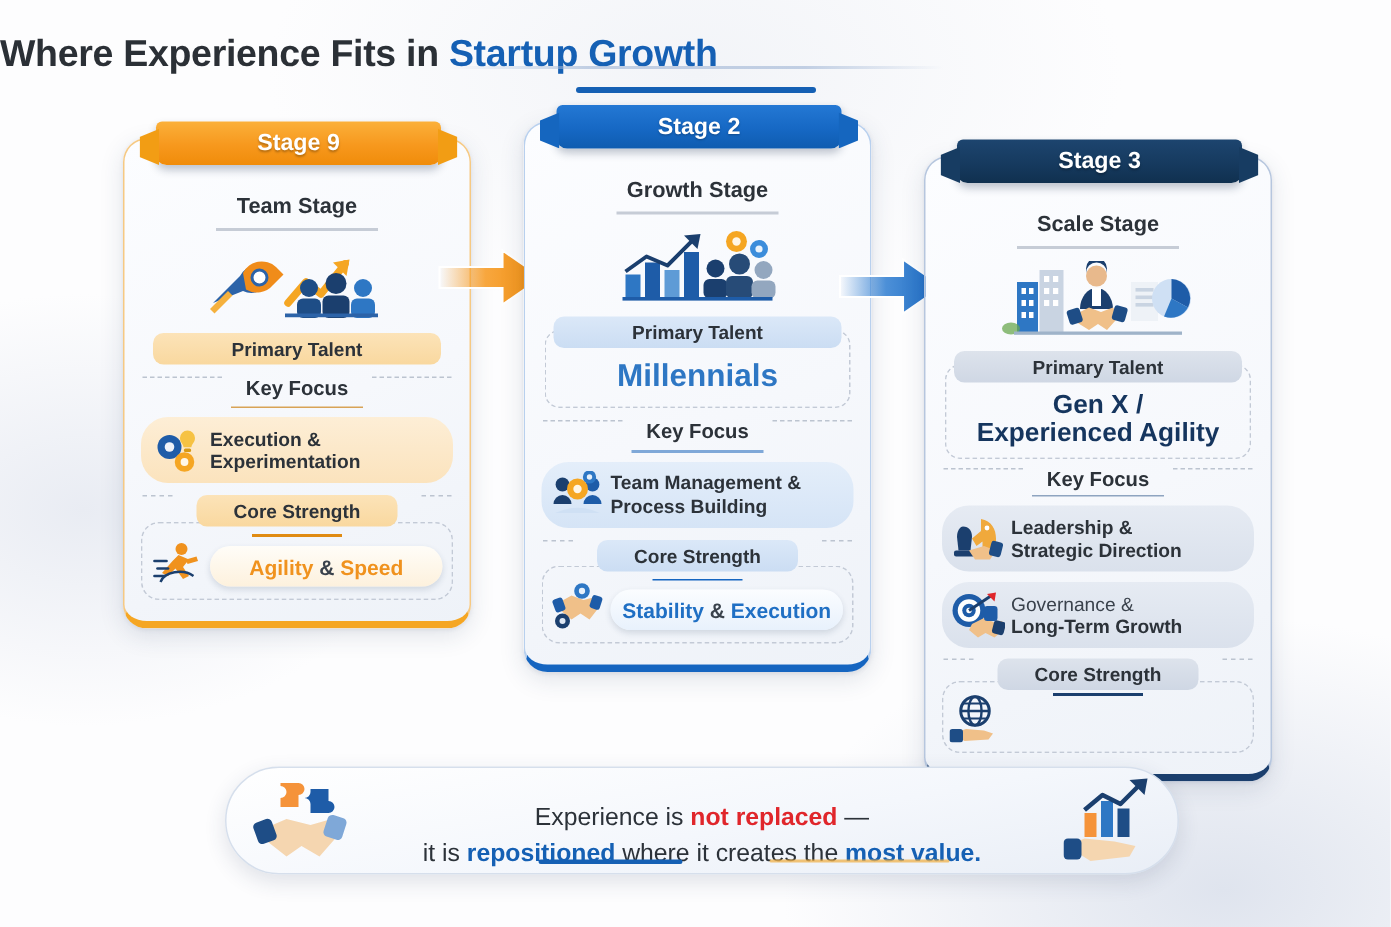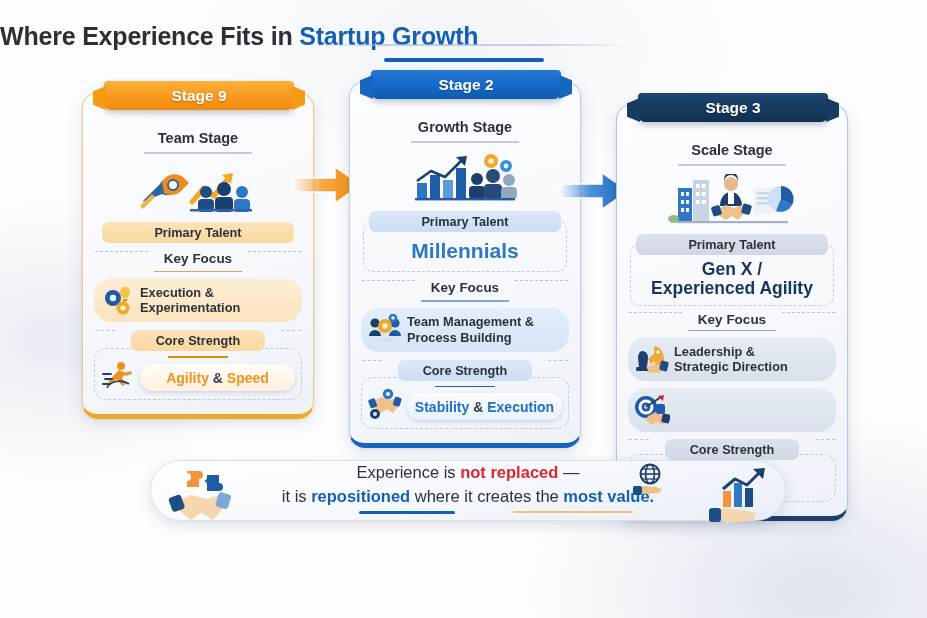--- a/index.html
+++ b/index.html
@@ -228,28 +228,28 @@
   }
 
   
   .arrow { position: absolute; width: 72px; height: 46px; }
   .arrow.a1 { left: 291px; top: 162px; }
   .arrow.a2 { left: 558px; top: 168px; }
 
   
   .banner {
     position: absolute;
-    left: 150px; top: 460px;
-    width: 636px; height: 61px;
+    left: 150px; top: 511px;
+    width: 636px; height: 72px;
     background: linear-gradient(170deg,#ffffff 0%, #f4f7fc 55%, #e9eef6 100%);
     border: 1.5px solid #d6dfec;
     border-radius: 36px;
     box-shadow: 0 5px 14px rgba(40,60,95,.14);
     display: flex;
-    align-items: flex-start;
+    align-items: flex-end;
     justify-content: center;
   }
   .banner-text {
     text-align: center;
     font-size: 16.5px;
     color: #2c3239;
     line-height: 1.45;
   }
   .banner-text b.red { color: #e0262b; }
   .banner-text b.blue { color: #1560b4; }
@@ -555,20 +555,24 @@
           <circle cx="12" cy="13" r="7.5" fill="#fff"></circle>
         <circle cx="12" cy="13" r="4.5" fill="#1e5ca8"></circle>
           <circle cx="12" cy="13" r="1.8" fill="#fff"></circle>
         <line x1="12" y1="13" x2="27" y2="3" stroke="#1b3f6e" stroke-width="2"></line>
         <path d="M24 2 l6 -1 -1 6z" fill="#e0262b"></path>
         <path d="M14 22 l8 -4 7 3 5 -1 2 5 -7 6 -6 -3 -5 3 -6 -5z" fill="#f0c089"></path>
         <rect x="22" y="10" width="9" height="10" rx="2.2" fill="#1e5ca8"></rect>
         <rect x="28" y="20" width="8" height="9" rx="2" fill="#1b3f6e" transform="rotate(14 32 24)"></rect>
       </svg>
     </span>
+    <span class="txt reg">
+      <span>Governance &amp;</span><br>
+      <span style="font-weight:bold;color:#2c3239">Long-Term Growth</span>
+    </span>
   </div>
 
   <div class="divider-row" style="margin:4px 1px 2px">
     <span class="dash"></span>
     <span class="pill" style="width:134px">Core Strength</span>
     <span class="dash"></span>
   </div>
   <div class="pill-underline"></div>
 
   <div class="dashed-frame" style="padding:12px 4px 6px">

